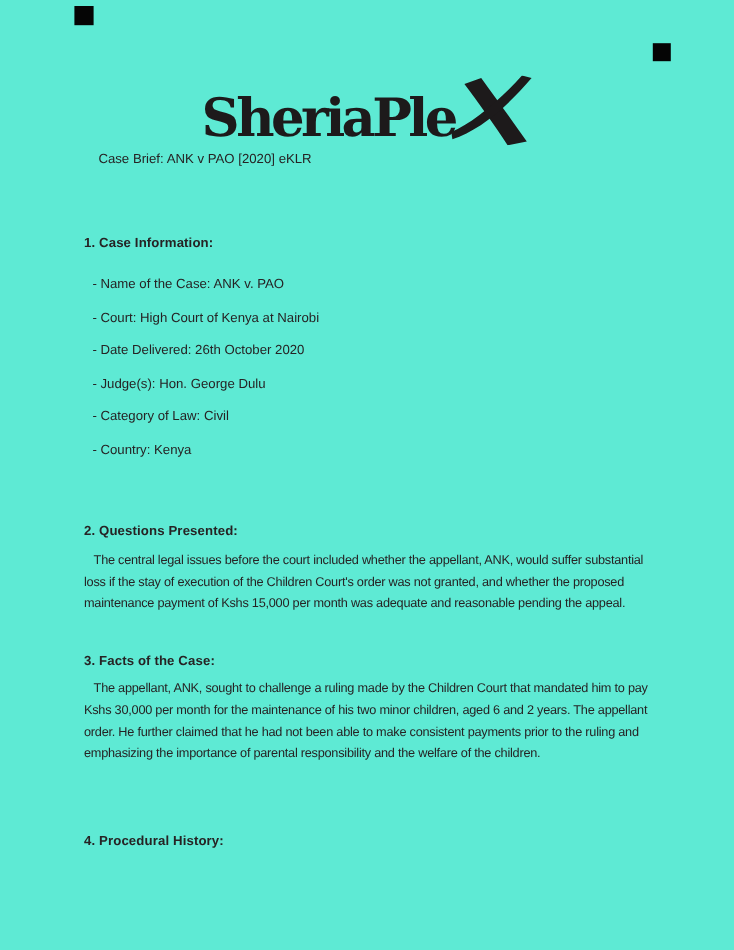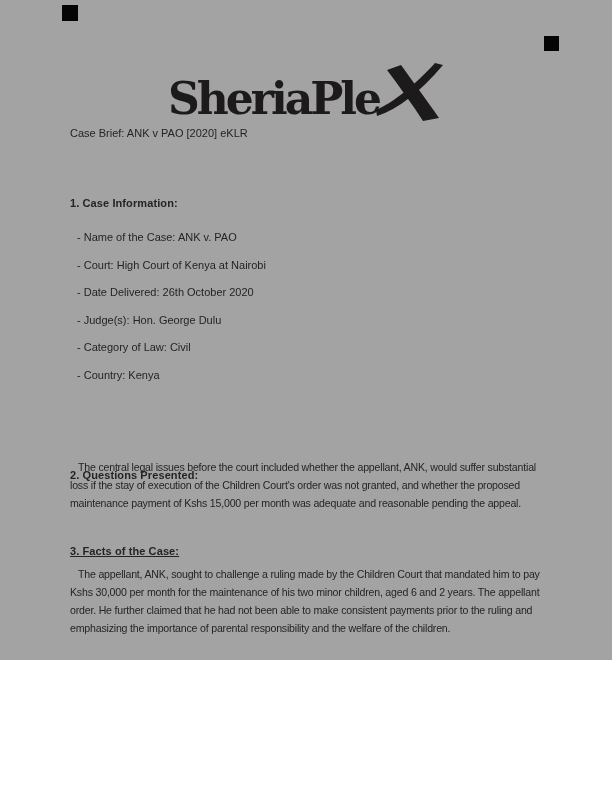--- a/index.html
+++ b/index.html
@@ -1,19 +1,19 @@
 <!DOCTYPE html>
 <html><head>
 <meta charset="utf-8">
 <style>
   html,body{margin:0;padding:0;background:#ffffff;}
   .page{
     position:relative;
-    width:612px;height:660px;
-    background:#a3a3a3;
+    width:612px;height:792px;
+    background:#5eead4;
     font-family:"Liberation Sans",sans-serif;
     color:#262324;
     overflow:hidden;
   }
   .abs{position:absolute;}
 
   
   .mark{background:#050505;}
   .mark-tl{left:62px;top:5px;width:16px;height:16px;}
   .mark-r{left:544px;top:36px;width:15px;height:15px;}
@@ -28,32 +28,32 @@
     font-weight:700;
     font-size:44px;
     letter-spacing:-3px;
     line-height:1;
     color:#1d1a1b;
   }
   .logo-x{width:68px;height:58px;margin-left:-3px;display:block;}
 
   
   .doc-title{
-    left:70px;top:126px;
+    left:82px;top:126px;
     font-size:11px;line-height:14px;
     white-space:nowrap;
   }
   .sec-heading{
     left:70px;
     font-weight:bold;
     font-size:11px;line-height:14px;
     white-space:nowrap;
     letter-spacing:0.1px;
   }
-  .h1{top:196px;} .h2{top:436px;margin-top:32px;} .h3{top:544px;text-decoration:underline;} .h4{top:694px;}
+  .h1{top:196px;} .h2{top:436px;} .h3{top:544px;} .h4{top:694px;}
 
   .info-list{left:77px;top:224px;font-size:11px;}
   .info-list .li{line-height:27.5px;white-space:nowrap;}
 
   .para{font-size:10.6px;line-height:18.1px;letter-spacing:-0.2px;}
   .para .pline{white-space:nowrap;}
   .para .first{text-indent:8px;}
   .p2{left:70px;top:458px;}
   .p3{left:70px;top:565px;}
 </style>

